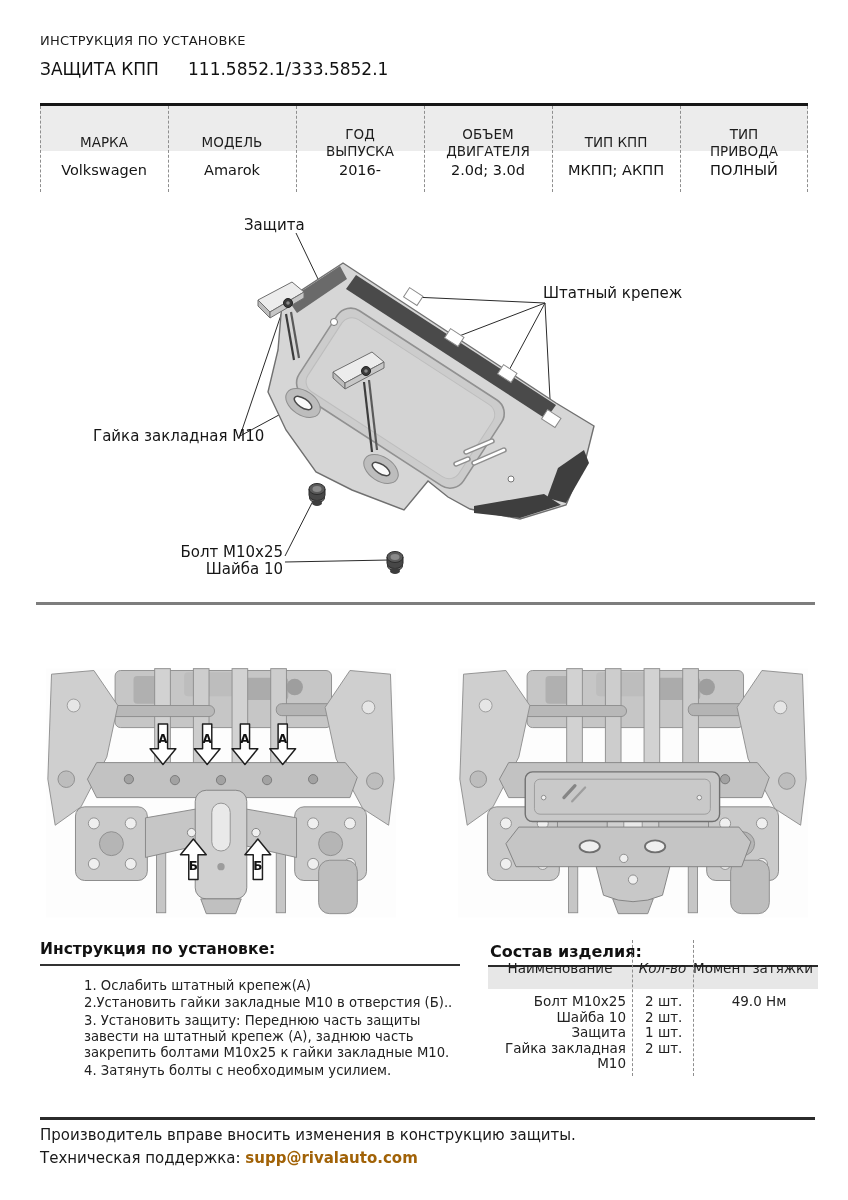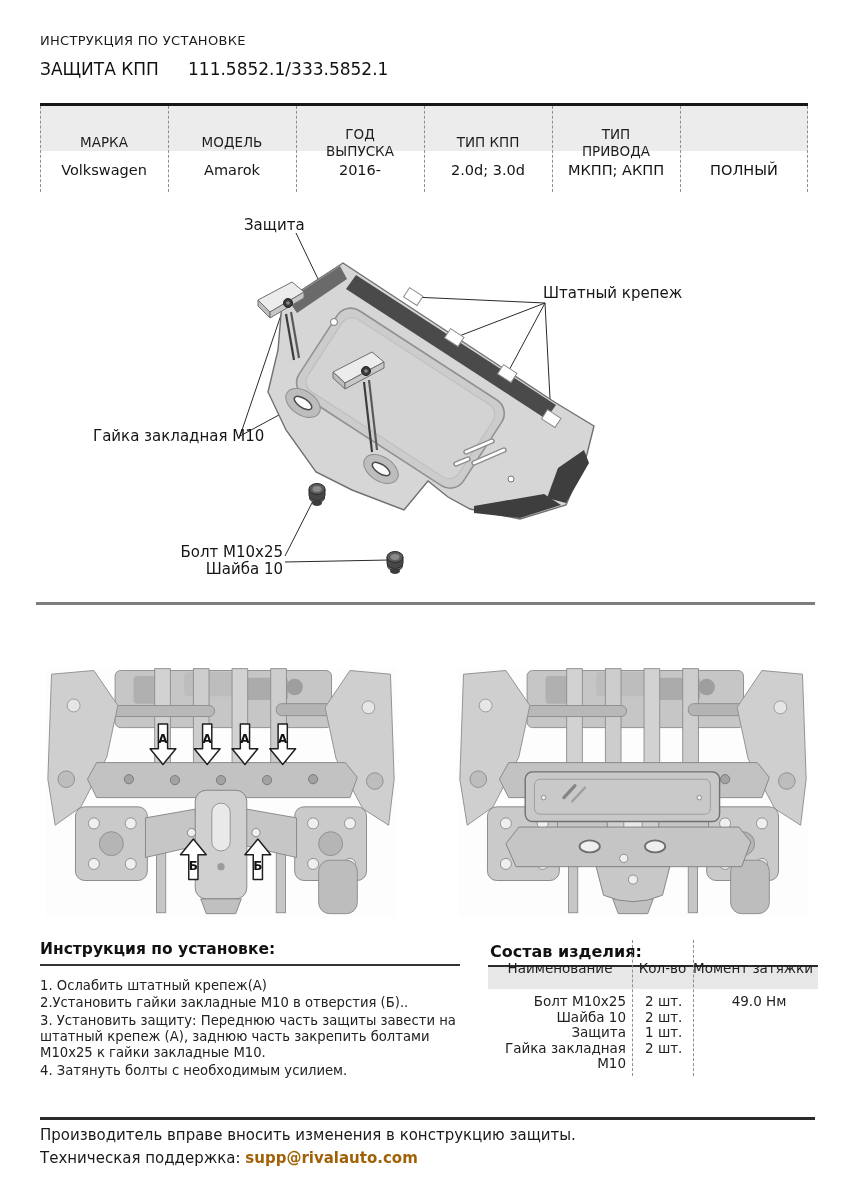--- a/index.html
+++ b/index.html
@@ -35,31 +35,31 @@
   .sep-gray{left:36px;top:602px;width:779px;height:0;border-top:3px solid #7d7d7d;}
   .sep-footer{left:40px;top:1117px;width:775px;height:0;border-top:3px solid #2b2b2b;}
 
   
   .photo{background:#fff;}
 
   
   .install{left:40px;top:940px;width:424px;}
   .install .title{font-size:15.5px;font-weight:bold;color:#111;}
   .install .rule{margin-top:6px;border-top:2px solid #333;width:420px;}
-  .install .steps{margin-top:12px;font-size:13.2px;line-height:1.24;color:#222;}
+  .install .steps{margin-top:12px;font-size:13.2px;line-height:1.24;color:#222;margin-left:44px;}
   .install .steps div{margin:0 0 1px 0;}
 
   
   .parts{left:488px;top:940px;width:332px;font-size:13.5px;}
   .parts .title{position:absolute;left:2px;top:2px;font-size:16px;font-weight:bold;color:#111;}
   .parts .rule{position:absolute;left:0;top:25px;width:330px;border-top:2px solid #2a2a2a;}
   .parts .band{position:absolute;left:0;top:27px;width:330px;height:22px;background:#e7e7e7;}
   .parts .hc{position:absolute;top:20px;color:#1d1d1d;}
   .parts .hc1{left:0;width:144px;text-align:center;}
-  .parts .hc2{left:144px;width:61px;text-align:center;}
+  .parts .hc2{left:144px;width:61px;text-align:center;font-style:italic;}
   .parts .hc3{left:205px;width:125px;text-align:left;}
   .parts .vd{position:absolute;top:0;height:136px;width:0;border-left:1px dashed #8e8e8e;}
   .parts .rows{position:absolute;left:0;top:54px;width:330px;}
   .parts .prow{display:flex;height:15.5px;line-height:15.5px;color:#222;}
   .parts .pname{width:138px;text-align:right;padding-right:6px;}
   .parts .pqty{width:55px;padding-left:13px;}
   .parts .ptq{width:118px;text-align:center;}
 
   
   .foot1{left:40px;top:1126px;font-size:15px;color:#1a1a1a;}
@@ -84,20 +84,22 @@
     <div class="vd" style="left:256px"></div>
     <div class="vd" style="left:384px"></div>
     <div class="vd" style="left:512px"></div>
     <div class="vd" style="left:640px"></div>
     <div class="vd" style="left:767px"></div>
     <div class="hrow">
       <div class="c">МАРКА</div>
       <div class="c">МОДЕЛЬ</div>
       <div class="c">ГОД
 ВЫПУСКА</div>
+      <div class="c">ОБЪЕМ
+ДВИГАТЕЛЯ</div>
       <div class="c">ТИП КПП</div>
       <div class="c">ТИП
 ПРИВОДА</div>
     </div>
     <div class="drow">
       <div class="c">Volkswagen</div>
       <div class="c">Amarok</div>
       <div class="c">2016-</div>
       <div class="c">2.0d; 3.0d</div>
       <div class="c">МКПП; АКПП</div>

